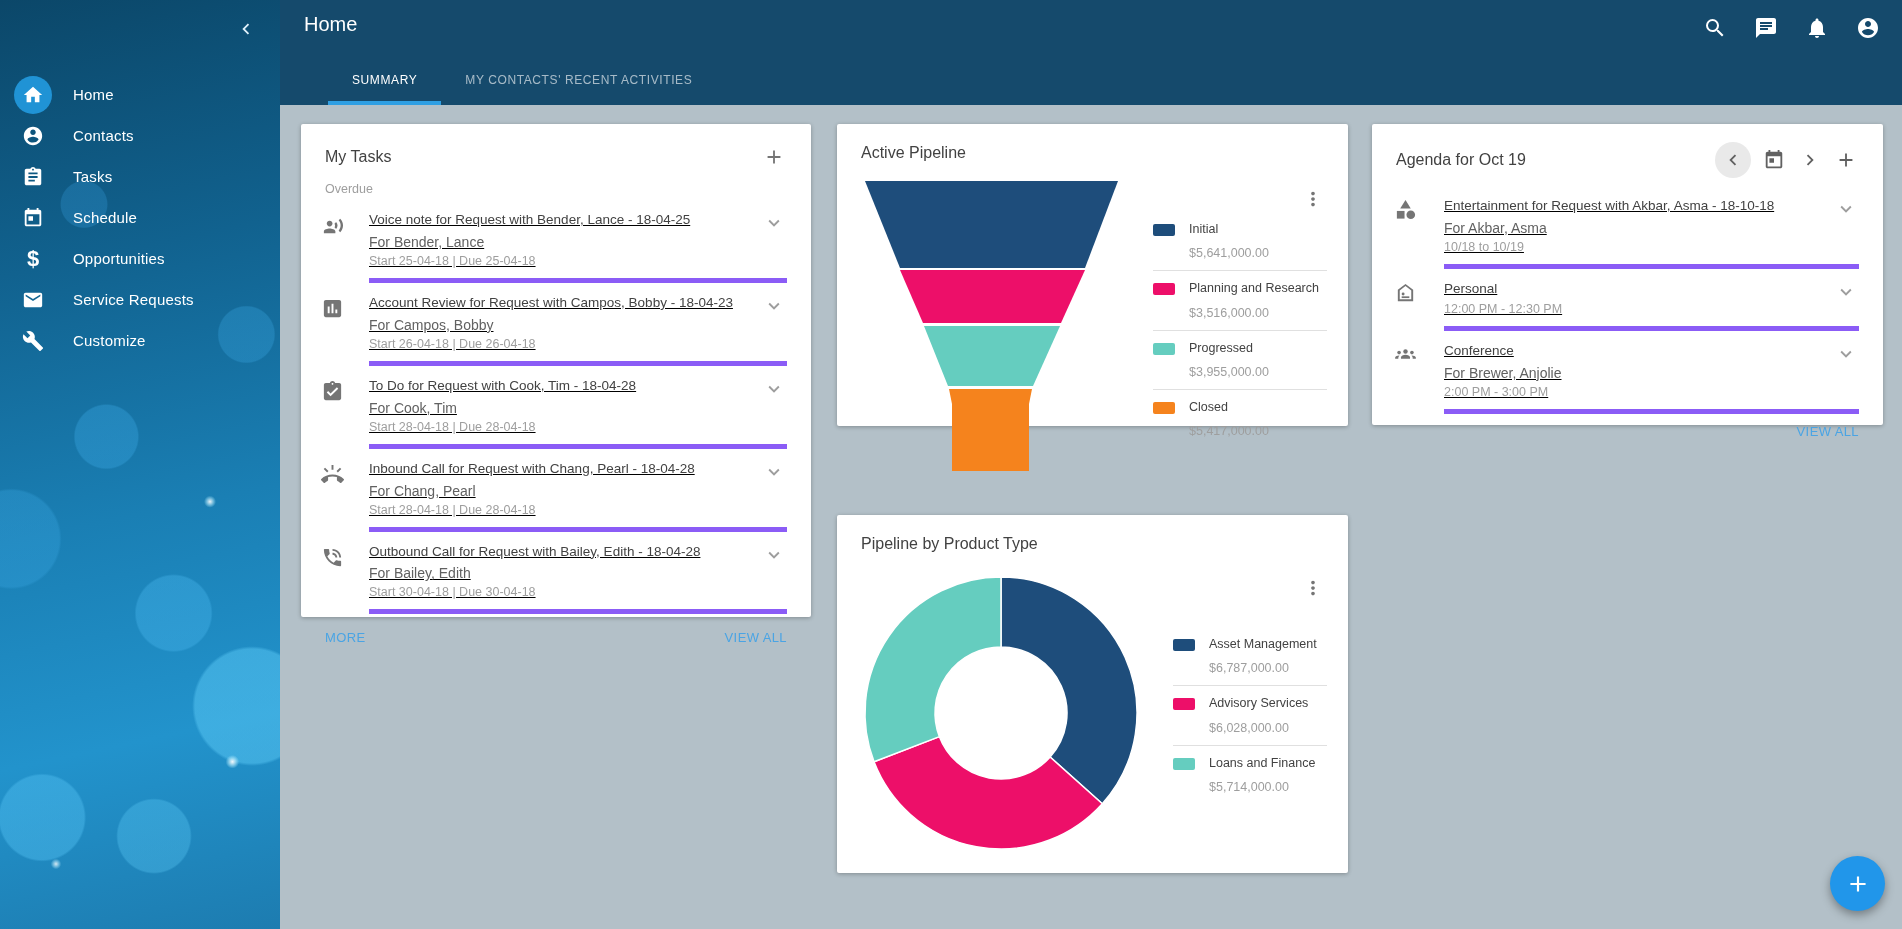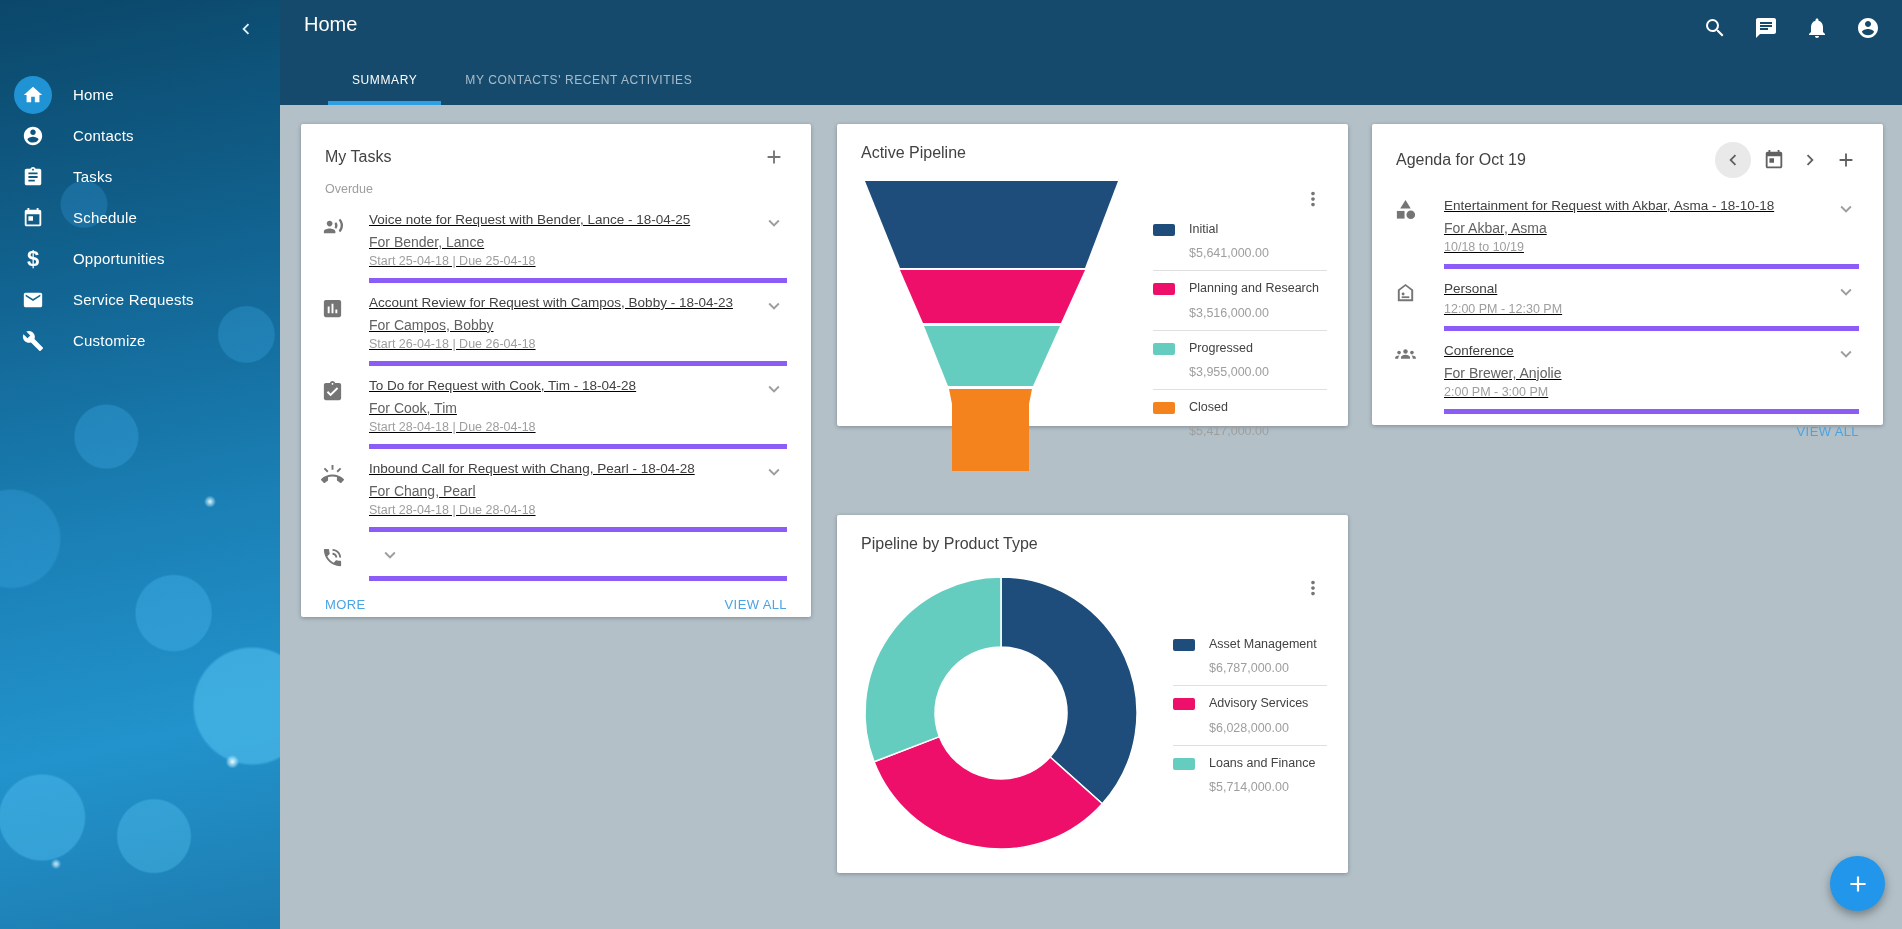--- a/index.html
+++ b/index.html
@@ -314,20 +314,25 @@
       </div>
     </div>
 
     <div class="t-row">
       <span class="t-ic">
         <svg viewBox="0 0 24 24">
           <path d="M20 15.5c-1.25 0-2.45-.2-3.57-.57-.35-.11-.74-.03-1.02.24l-2.2 2.2c-2.83-1.44-5.15-3.75-6.59-6.59l2.2-2.21c.28-.26.36-.65.25-1C8.7 6.45 8.5 5.25 8.5 4c0-.55-.45-1-1-1H4c-.55 0-1 .45-1 1 0 9.39 7.61 17 17 17 .55 0 1-.45 1-1v-3.5c0-.55-.45-1-1-1zM19 12h2c0-4.97-4.03-9-9-9v2c3.87 0 7 3.13 7 7zm-4 0h2c0-2.76-2.24-5-5-5v2c1.66 0 3 1.34 3 3z"></path>
         </svg>
       </span>
       <div class="t-body">
+        <div class="t-lines">
+          <div class="t-title">Outbound Call for Request with Bailey, Edith - 18-04-28</div>
+          <div class="t-for">For Bailey, Edith</div>
+          <div class="t-dates">Start 30-04-18 | Due 30-04-18</div>
+        </div>
         <span class="t-chev">
           <svg viewBox="0 0 24 24">
             <path d="M16.59 8.59 12 13.17 7.41 8.59 6 10l6 6 6-6z"></path>
           </svg>
         </span>
       </div>
     </div>
 
   <div class="card-foot">
     <span class="link-btn">MORE</span>

